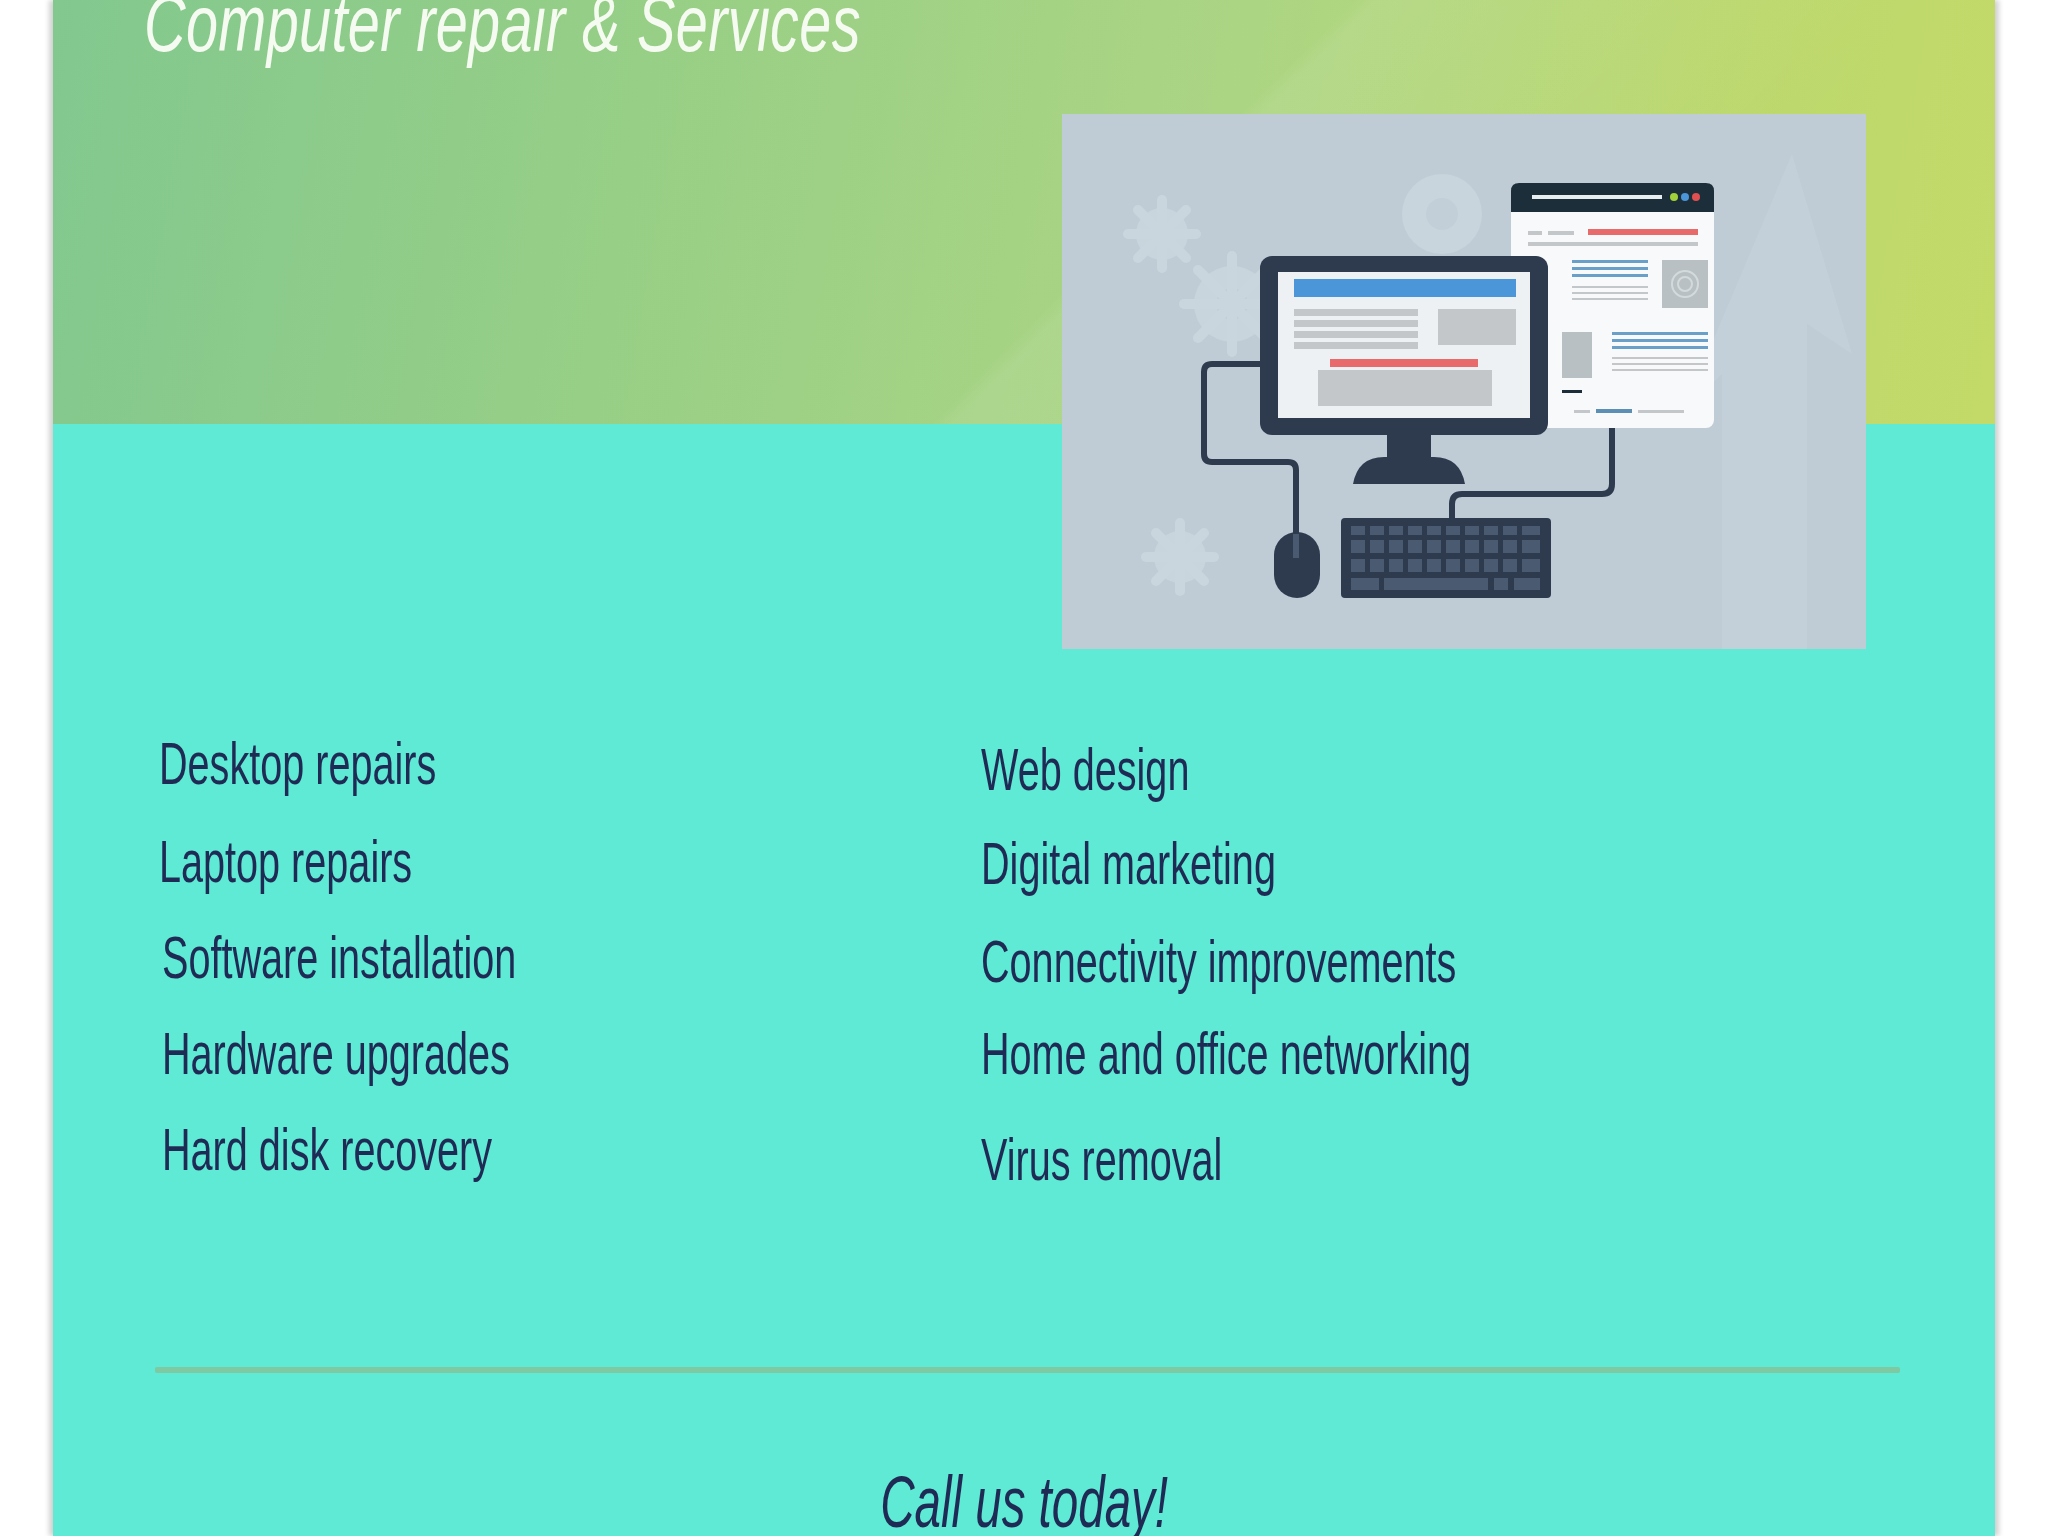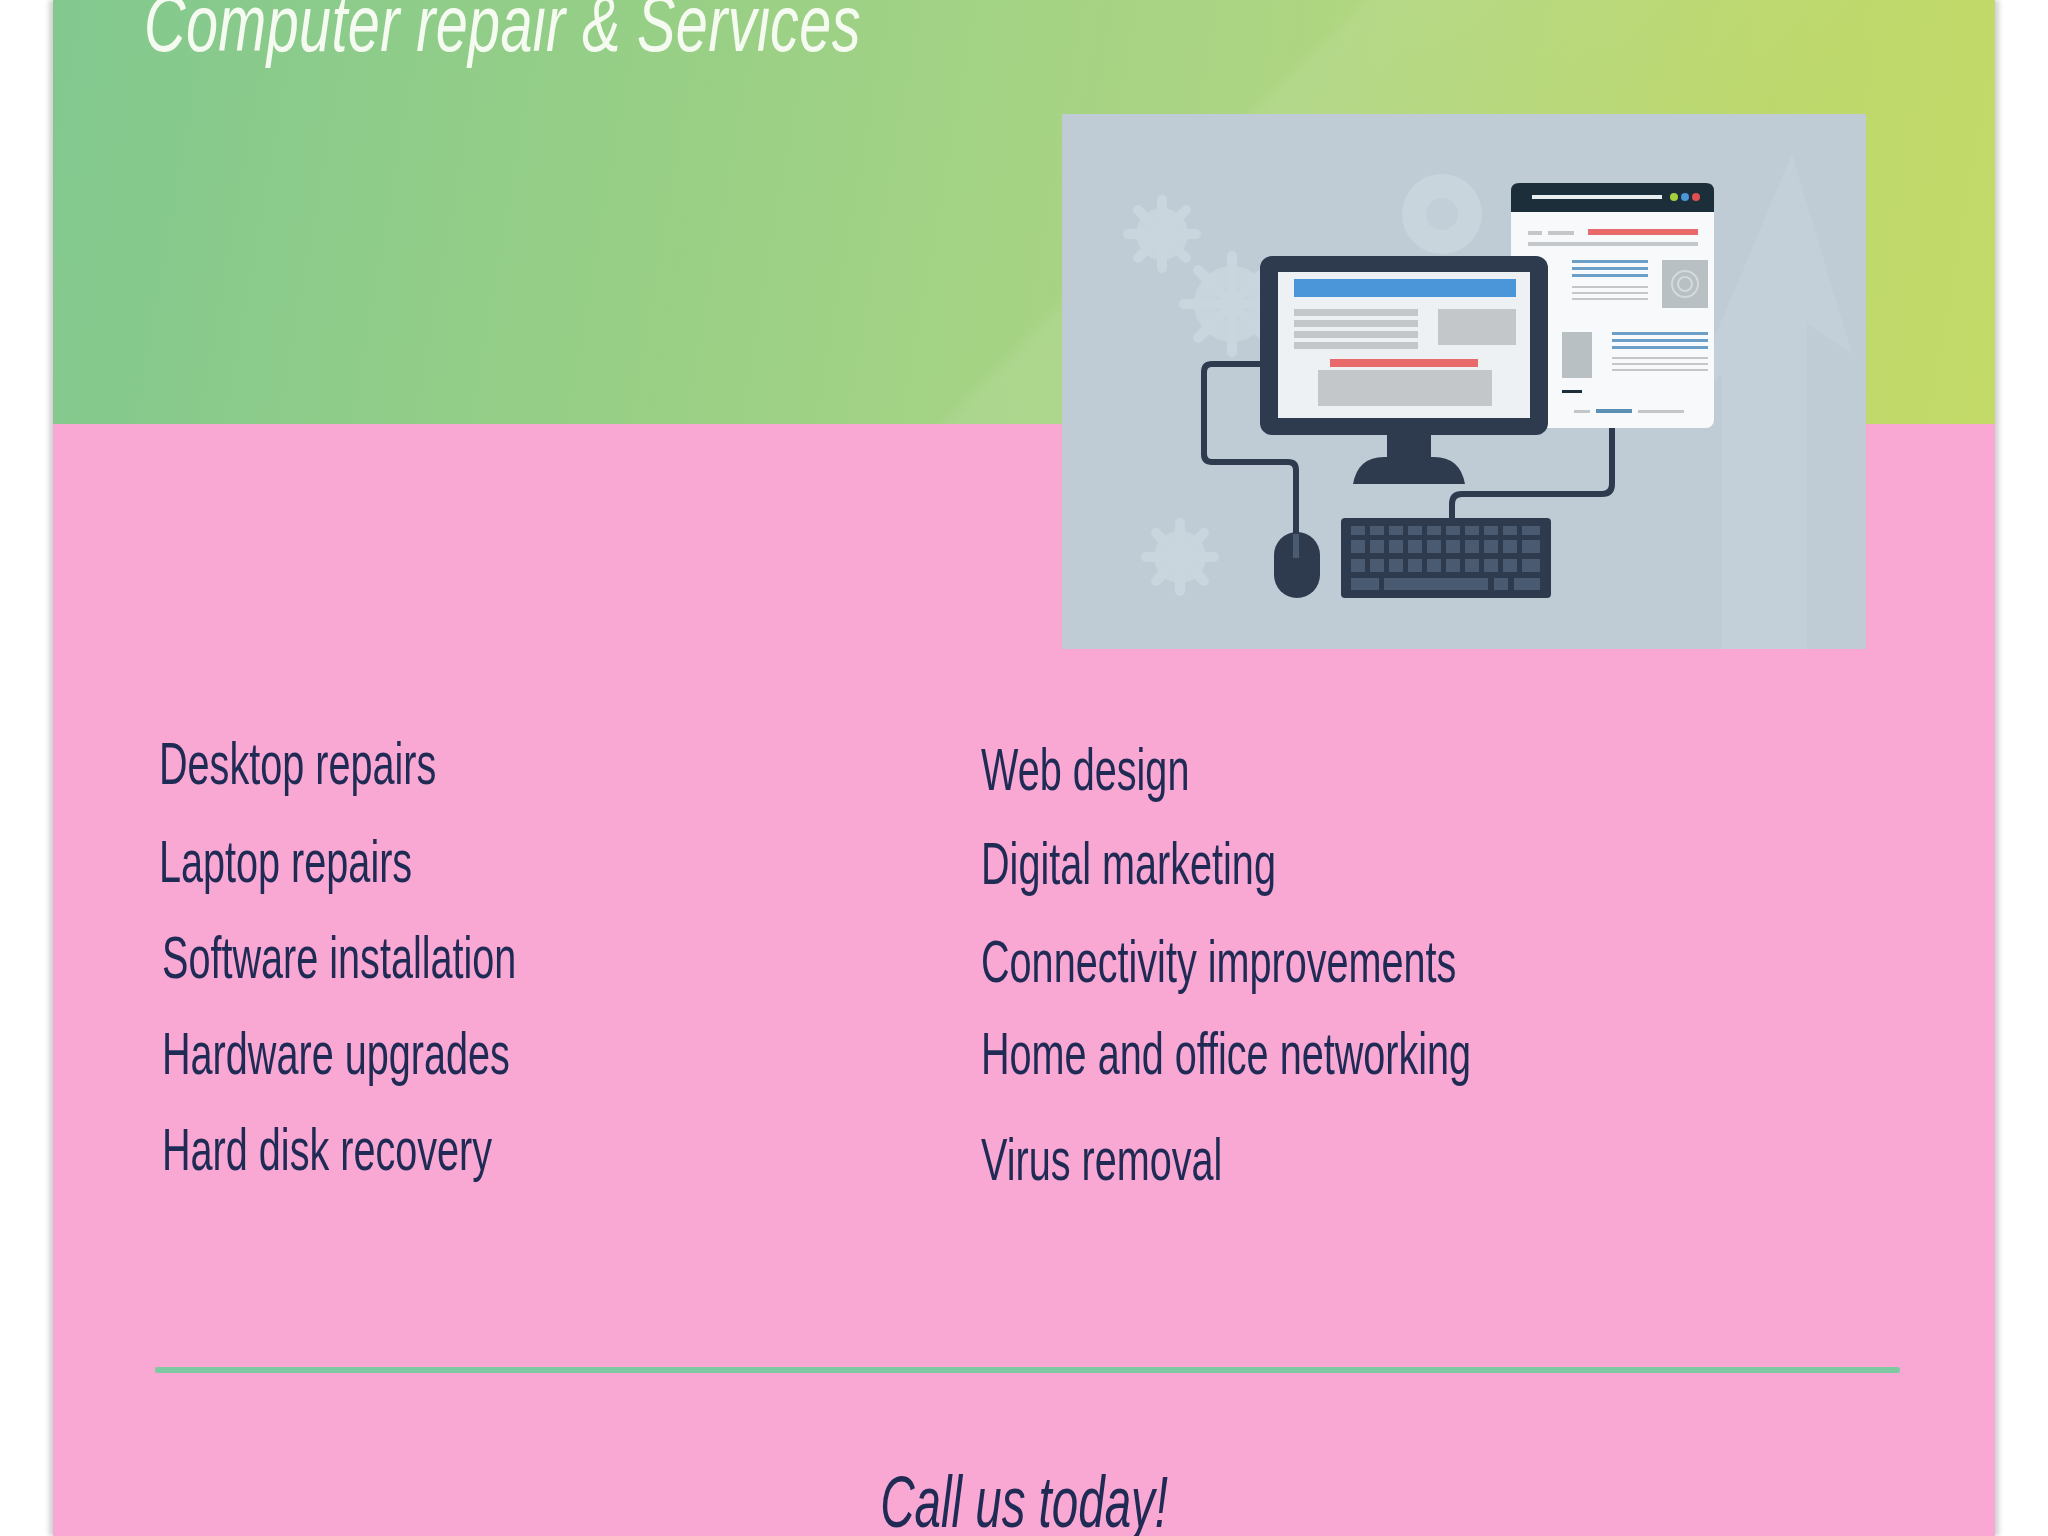--- a/index.html
+++ b/index.html
@@ -1,21 +1,21 @@
 <!DOCTYPE html>
 <html><head>
 <meta charset="utf-8">
 <style>
   * { box-sizing: border-box; margin: 0; padding: 0; }
   html, body { width: 2048px; height: 1536px; overflow: hidden; background: #ffffff; }
   body { position: relative; font-family: "Liberation Sans", sans-serif; }
 
   .card {
     position: absolute; left: 53px; top: 0; width: 1942px; height: 1536px;
-    background: #f9a8d4;
+    background: #5eead4;
     box-shadow: -4px 0 5px rgba(0,0,0,0.18), 4px 0 5px rgba(0,0,0,0.18);
     overflow: hidden;
   }
   .hero {
     position: absolute; left: 0; top: 0; width: 1942px; height: 424px;
     background: linear-gradient(100deg, #82c88f 0%, #97cf86 30%, #acd583 60%, #bcd86d 85%, #c3da68 100%);
   }
   .hero::after {
     content: ""; position: absolute; inset: 0;
     background: linear-gradient(135deg, rgba(255,255,255,0) 55%, rgba(255,255,255,0.08) 56%, rgba(255,255,255,0) 80%);

